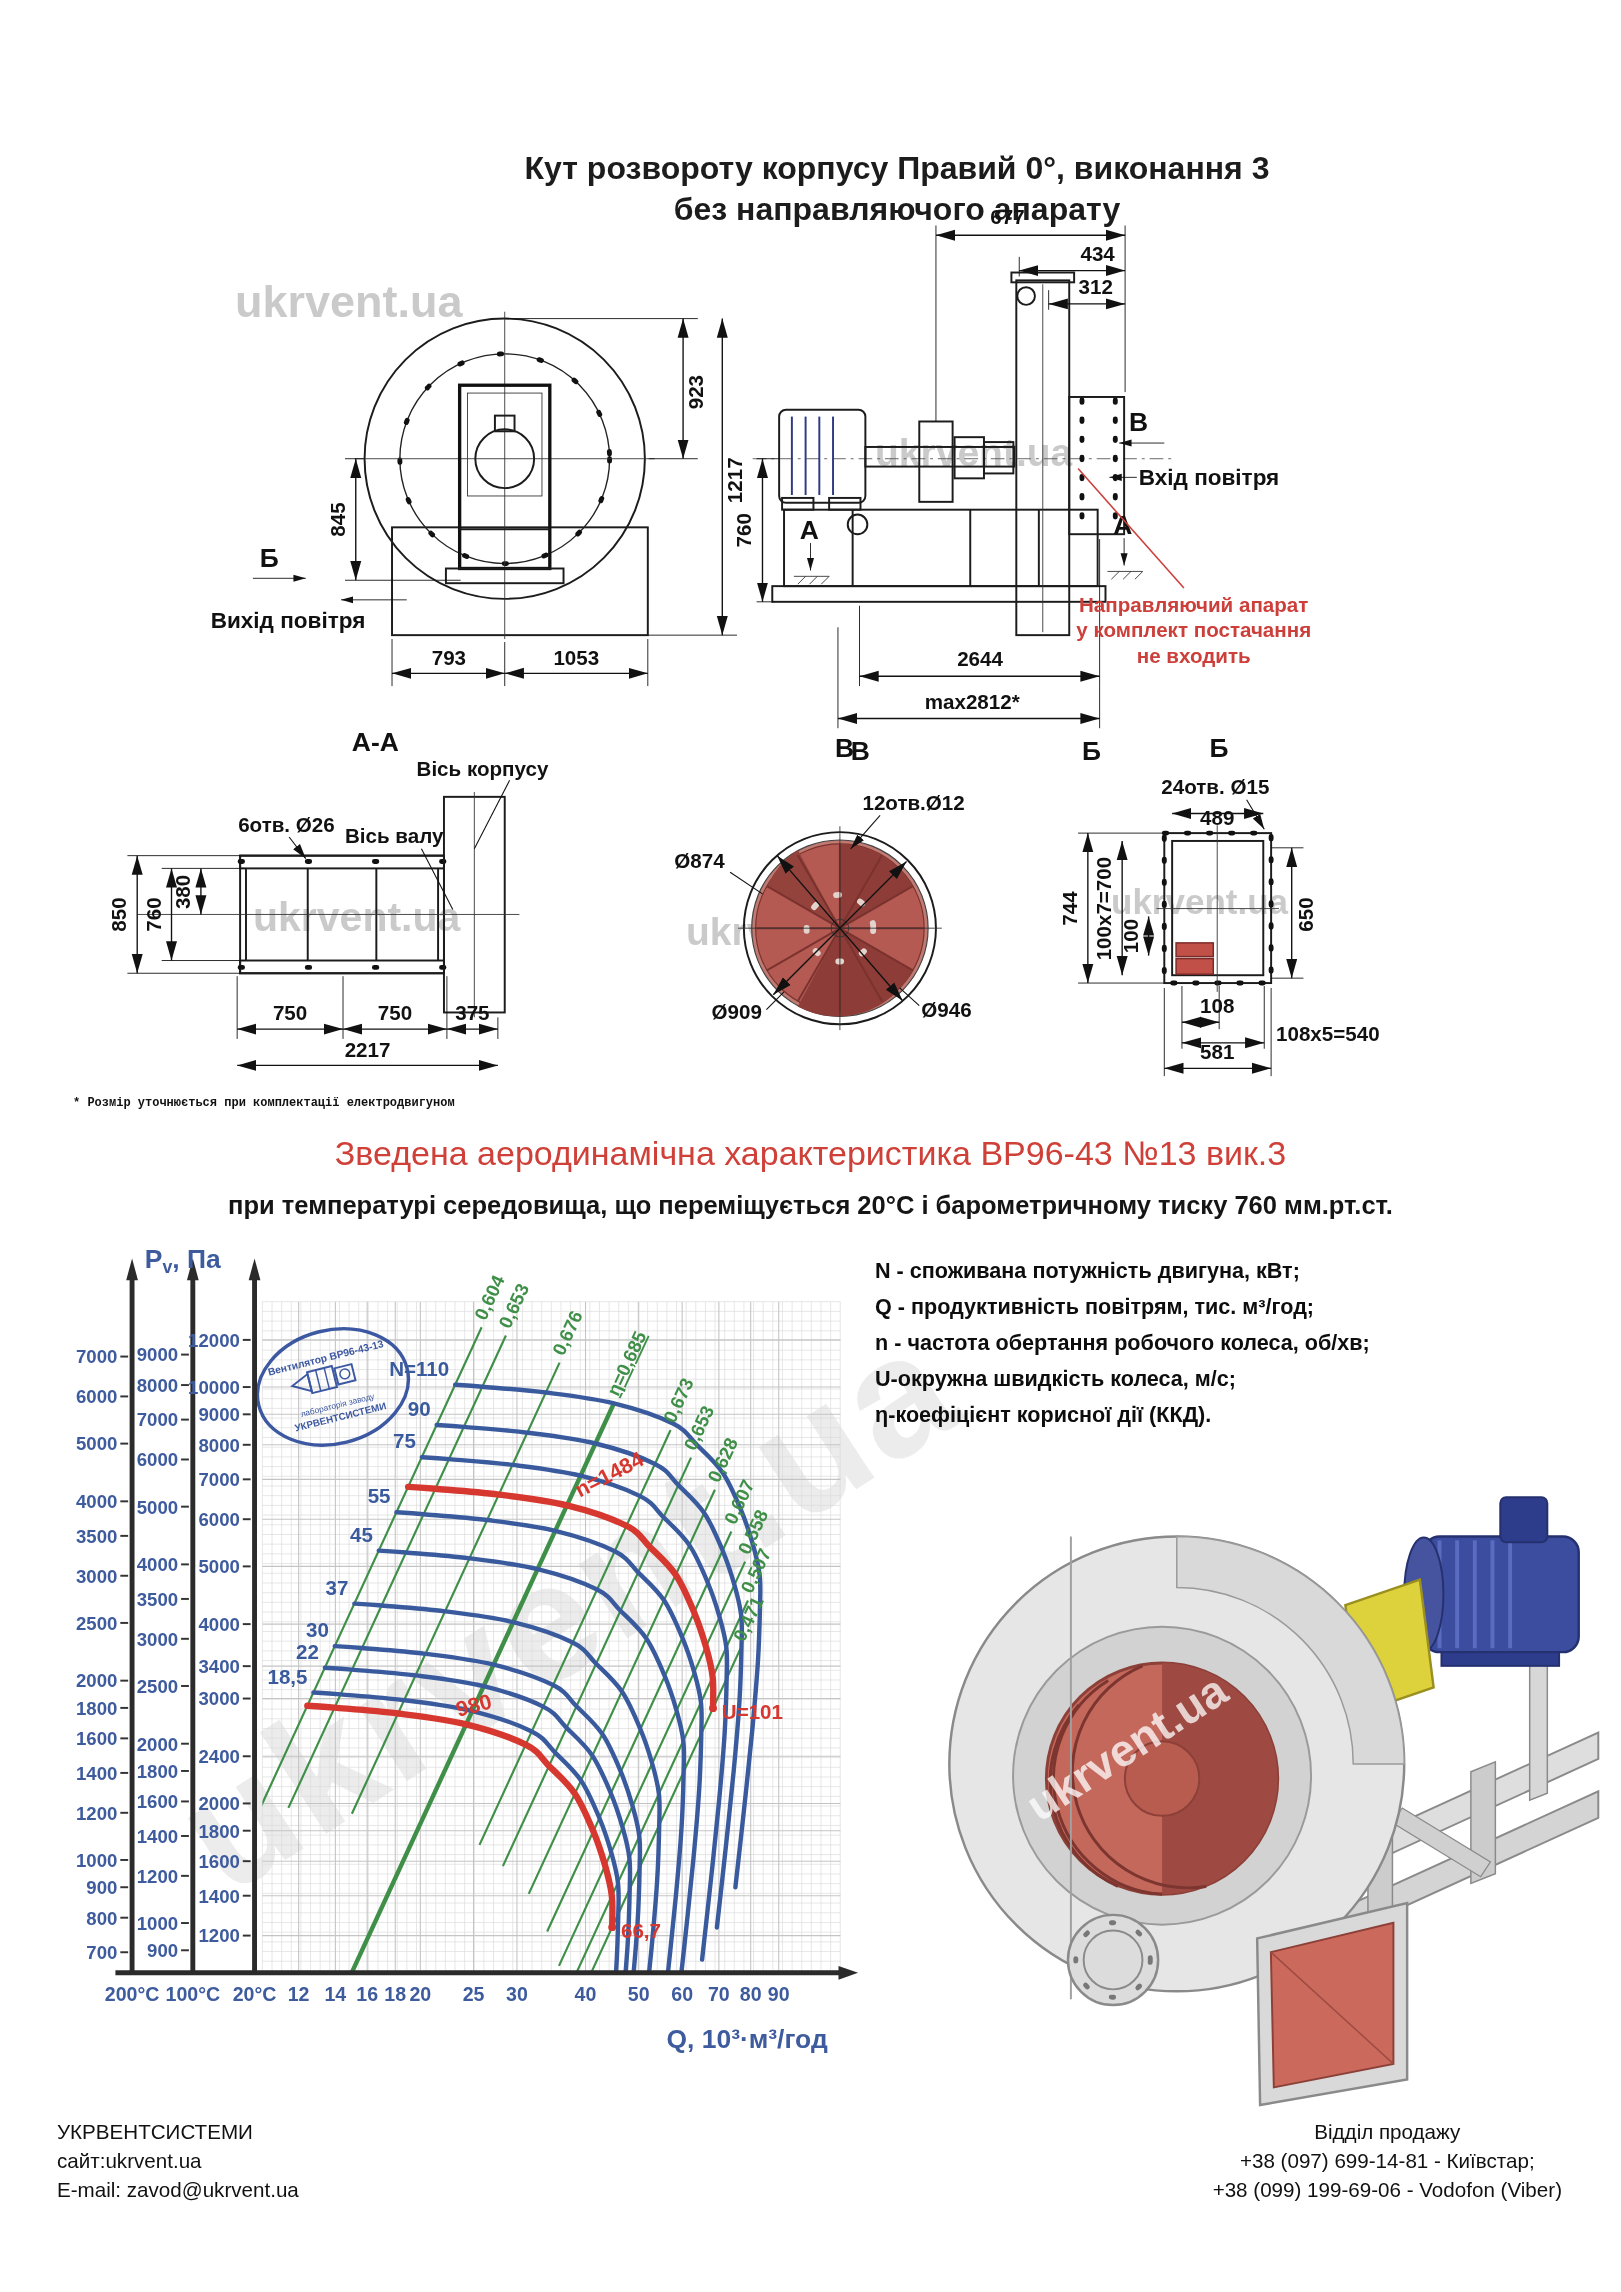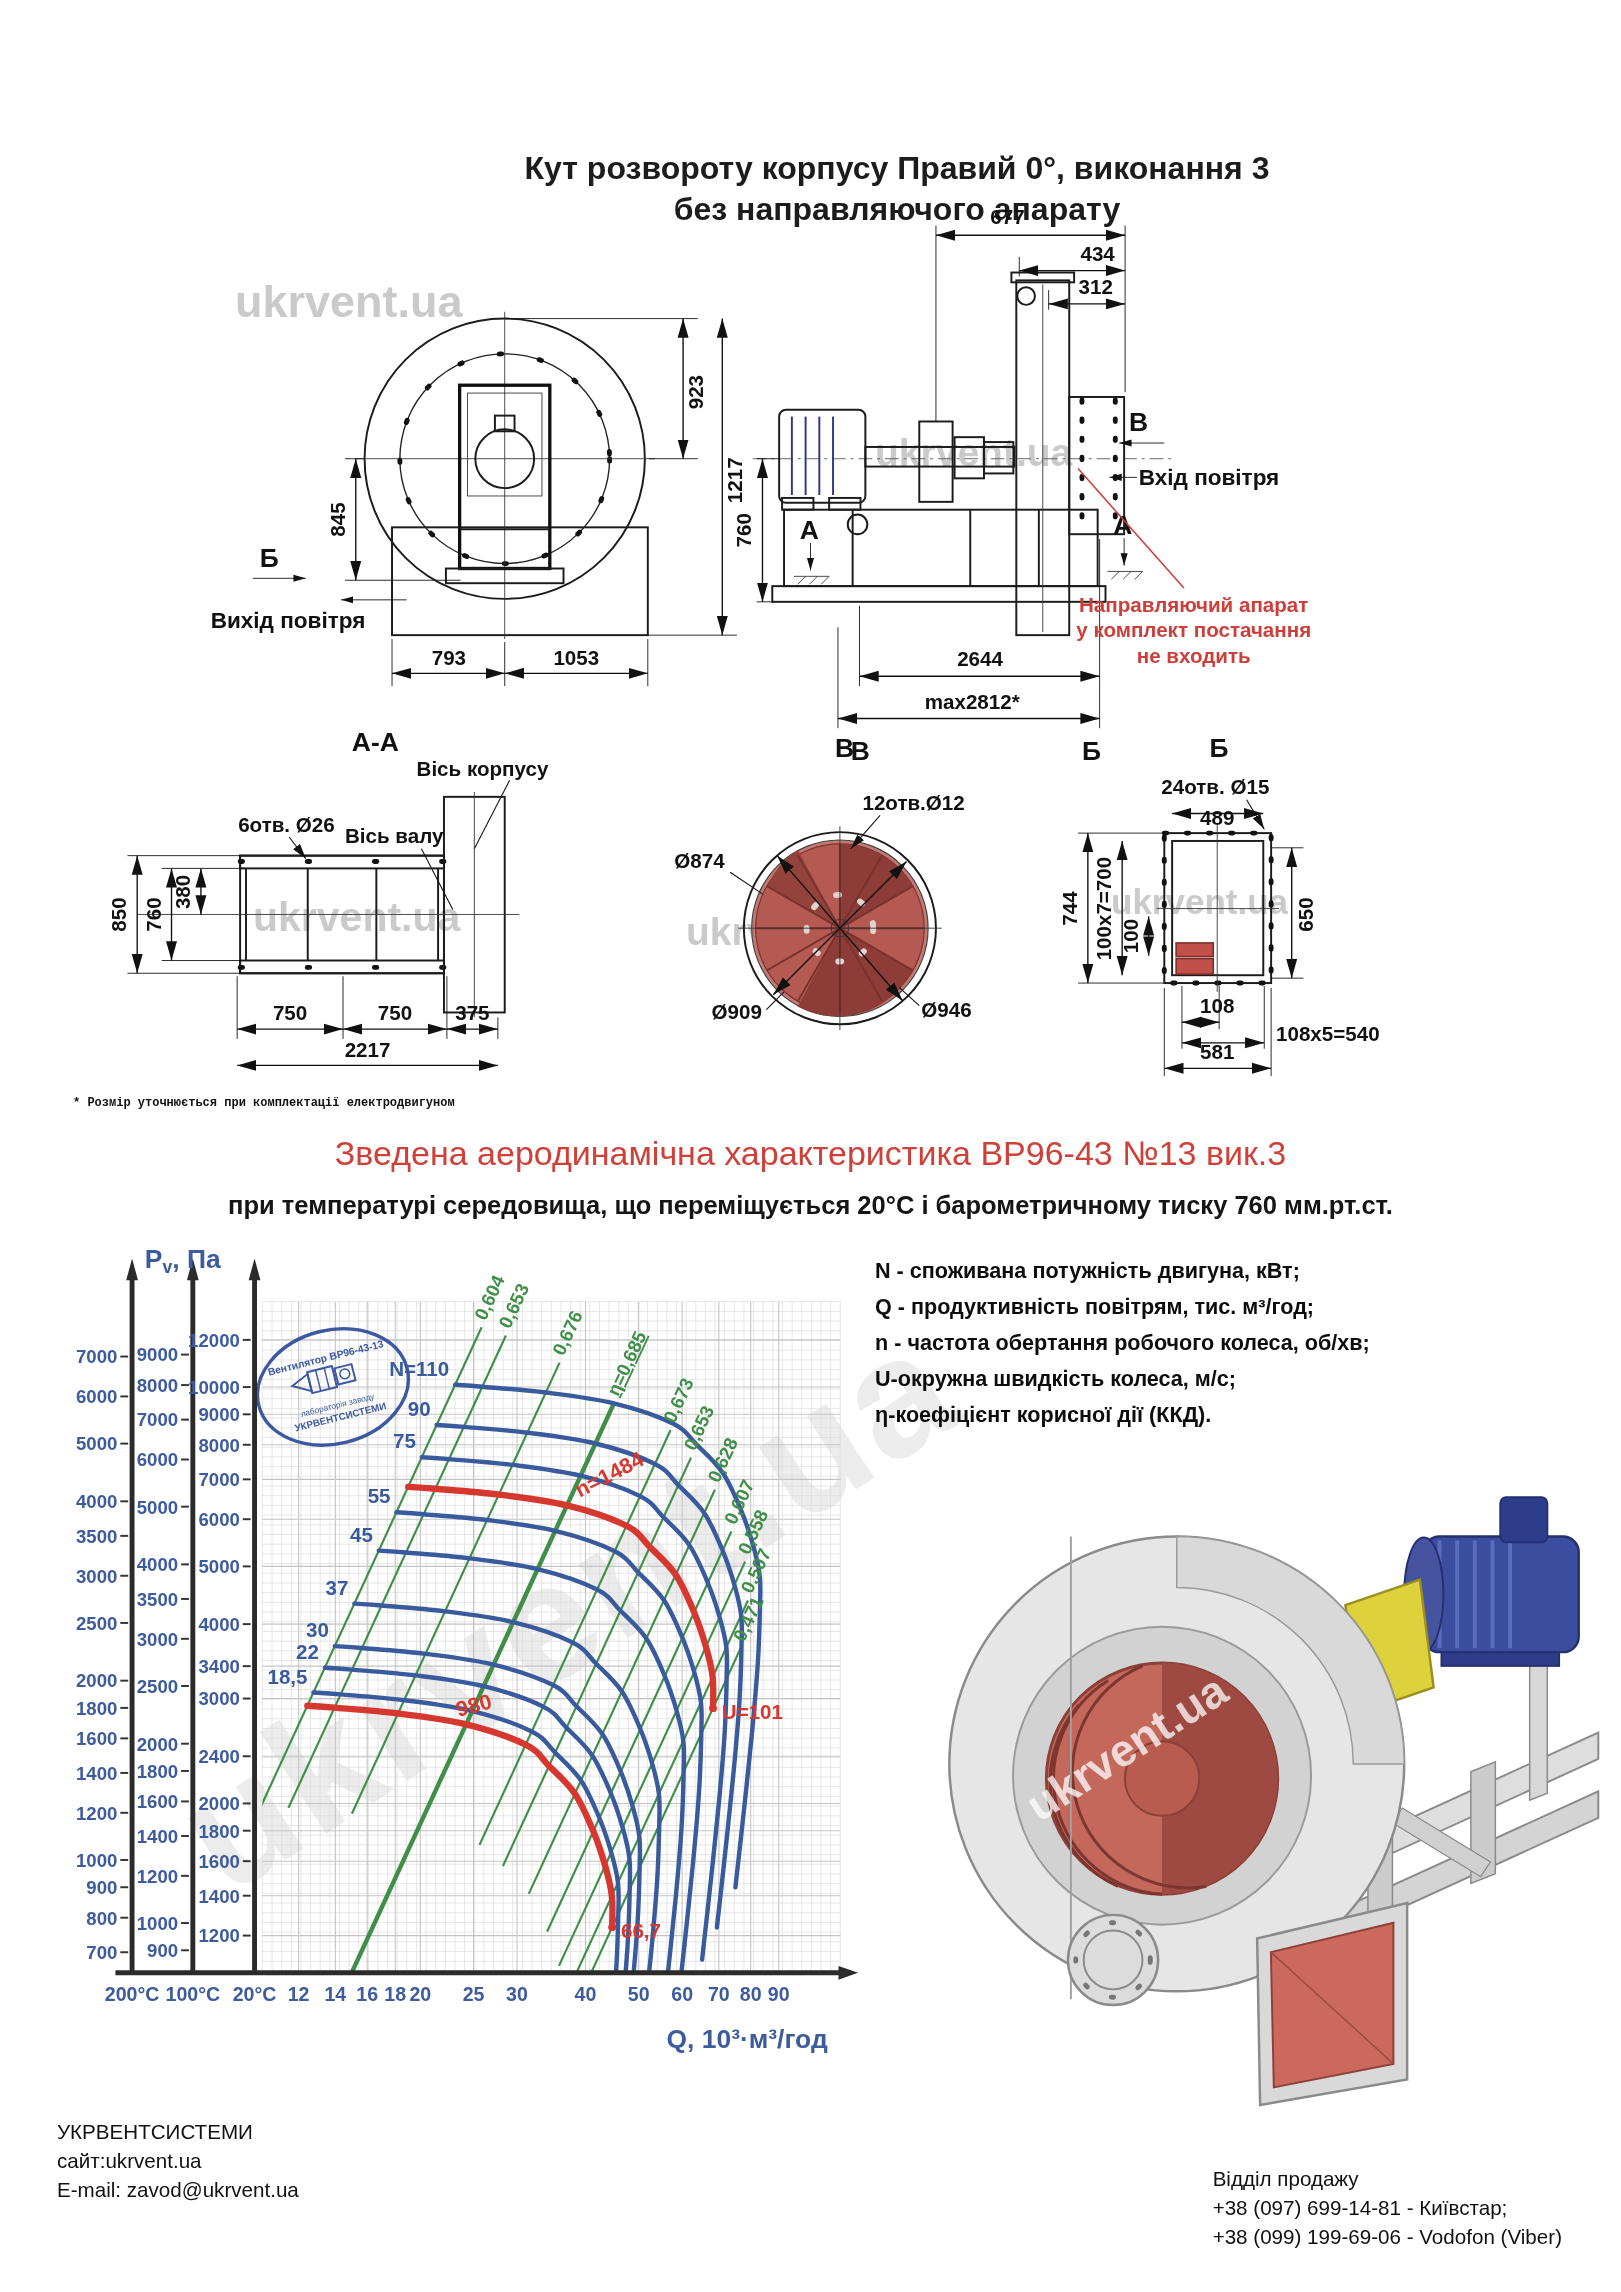--- a/index.html
+++ b/index.html
@@ -7,21 +7,21 @@
         font-family:"Liberation Sans",sans-serif;color:#111;}
   .abs{position:absolute;}
   .title{left:0;top:78px;width:1441px;text-align:center;font-size:54px;font-weight:700;color:#cf4a44;letter-spacing:1px;}
   .sub1{left:0;top:150px;width:1794px;text-align:center;font-size:32px;font-weight:700;color:#1c1c1c;}
   .sub2{left:0;top:191px;width:1794px;text-align:center;font-size:32px;font-weight:700;color:#1c1c1c;}
   .footnote{left:73px;top:1096px;font-size:12px;font-weight:600;color:#111;font-family:Liberation Mono, monospace;}
   .aero-head{left:0;top:1134px;width:1621px;text-align:center;font-size:34px;font-weight:400;color:#cf4038;}
   .aero-sub{left:0;top:1183px;width:1621px;text-align:center;font-size:25.5px;font-weight:700;color:#151515;margin-top:8px;}
   .legend{left:875px;top:1253px;width:745px;font-size:21.6px;font-weight:600;color:#0d0d0d;line-height:36px;}
   .footer-left{left:57px;top:2117px;font-size:20.6px;color:#111;line-height:29px;}
-  .footer-right{right:59px;top:2117px;font-size:20.6px;color:#111;line-height:29px;text-align:left;margin-top:47px;}
+  .footer-right{right:59px;top:2117px;font-size:20.6px;color:#111;line-height:29px;text-align:center;}
   .wm{color:rgba(150,150,150,.5);font-weight:700;pointer-events:none;white-space:nowrap;}
   .wm-big{left:196px;top:1754px;font-size:167px;font-weight:700;color:rgba(110,110,110,.13);
           transform:rotate(-33deg);transform-origin:0 50%;pointer-events:none;white-space:nowrap;letter-spacing:3.9px;}
   svg{position:absolute;}
   .dtb{font:700 27px "Liberation Sans",sans-serif;fill:#111;}
   .dts{font:600 21px "Liberation Sans",sans-serif;fill:#111;}
   .red{fill:#cc3f3a;}
   .ln{stroke:#1c1c1c;stroke-width:2;fill:none;}
   .thk{stroke:#111;stroke-width:3.4;fill:none;}
   .thin{stroke:#333;stroke-width:.9;fill:none;}

